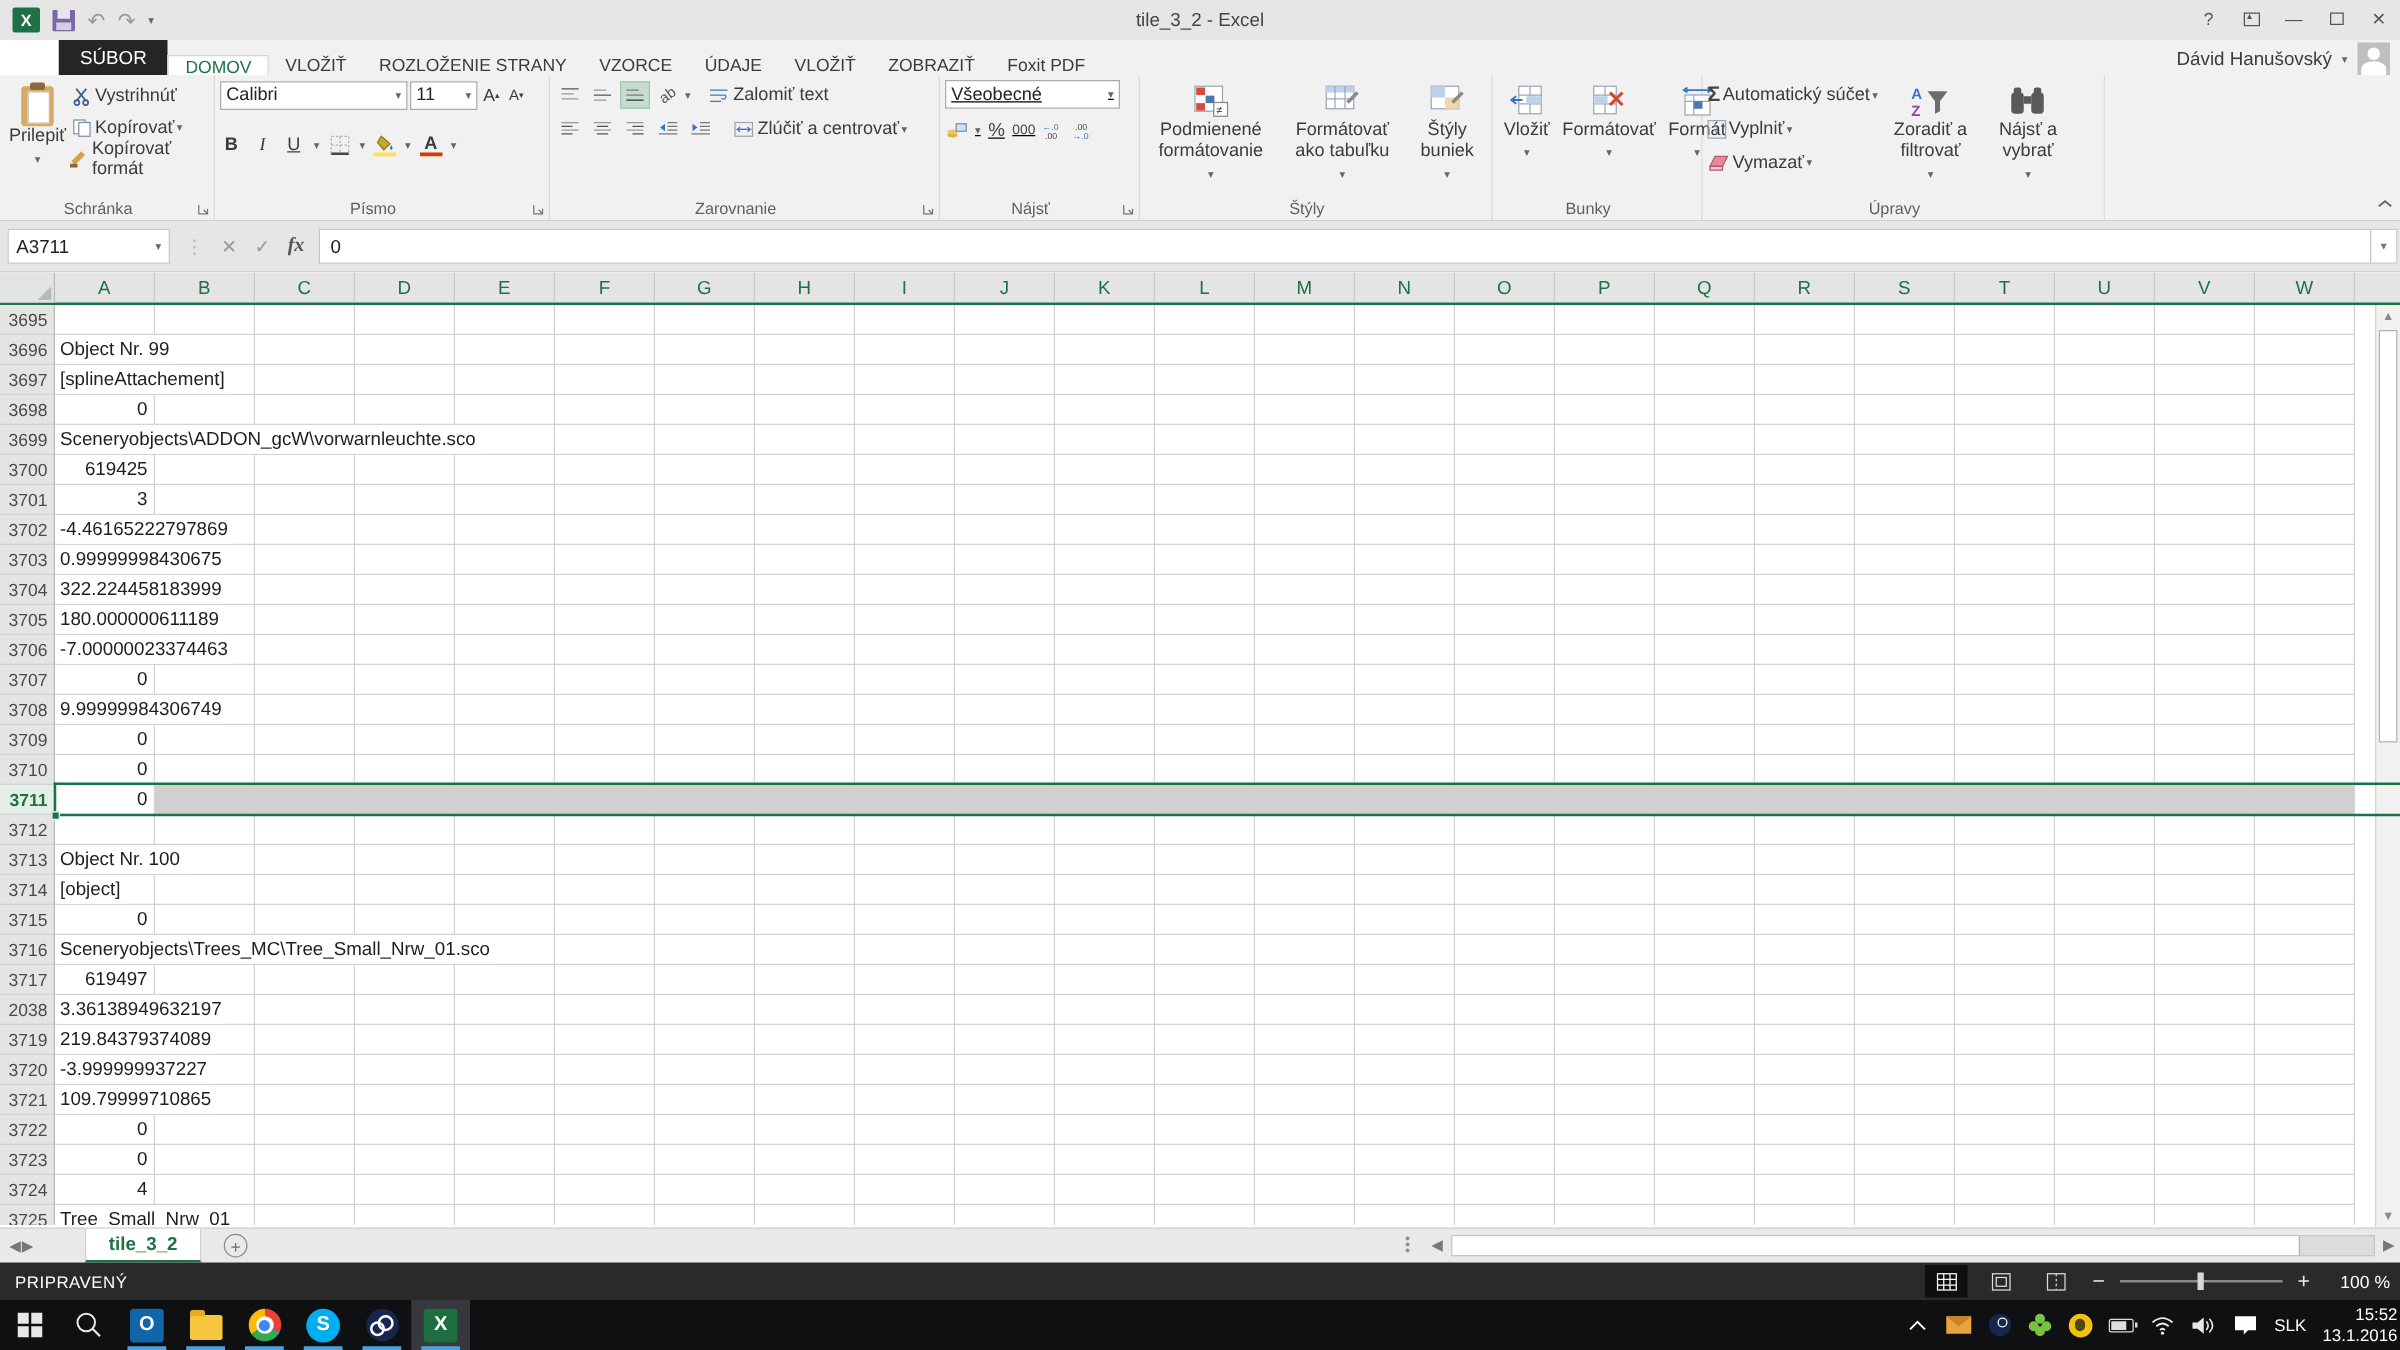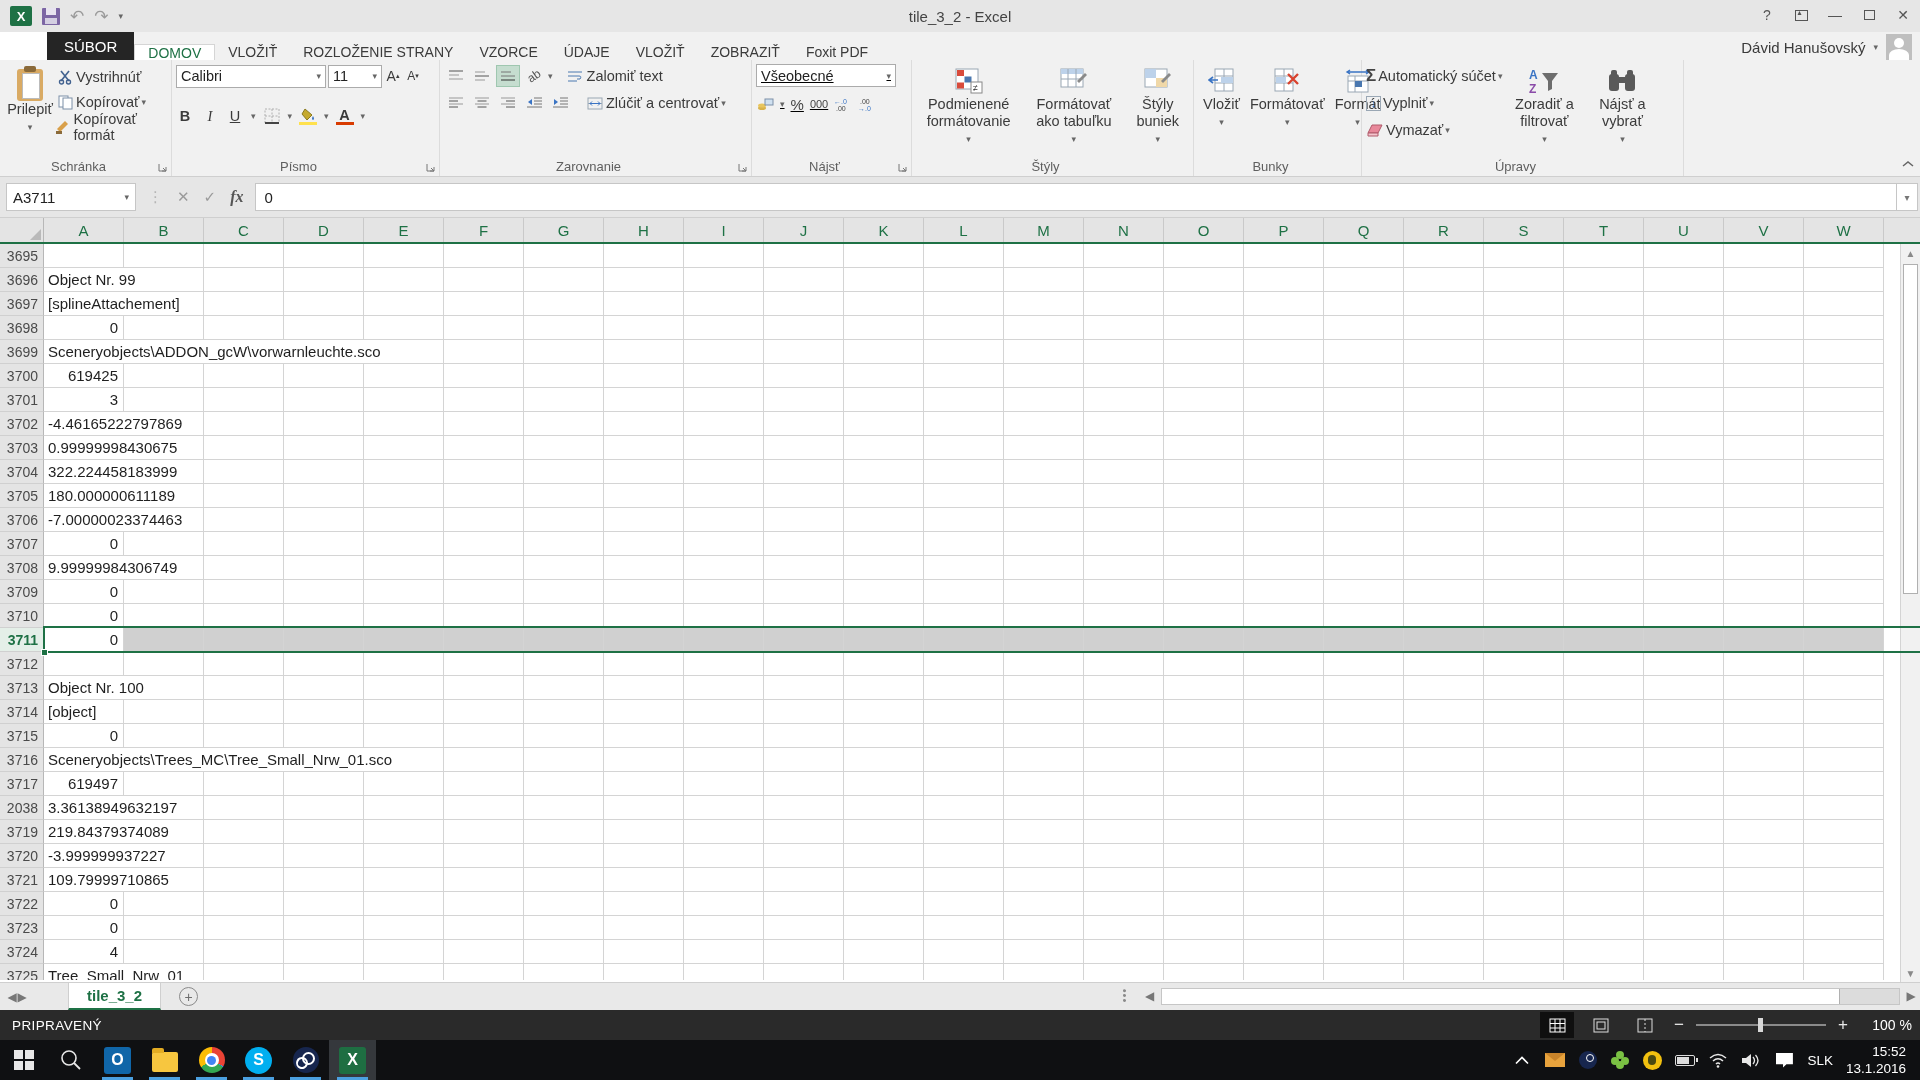--- a/index.html
+++ b/index.html
@@ -109,21 +109,21 @@
   .tbtn.activeapp{background:#35383c;}
   .tile{width:27px;height:27px;border-radius:3px;display:flex;align-items:center;justify-content:center;color:#fff;font-weight:bold;font-size:16px;}
   .chrome-ic{width:26px;height:26px;border-radius:50%;background:conic-gradient(#ea4335 0 33%,#4285f4 33% 34%,#34a853 34% 66%,#fbbc05 66% 100%);position:relative;}
   .chrome-ic:before{content:"";position:absolute;left:6px;top:6px;width:14px;height:14px;border-radius:50%;background:#fff;}
   .chrome-ic:after{content:"";position:absolute;left:8.5px;top:8.5px;width:9px;height:9px;border-radius:50%;background:#4285f4;}
   .folder{width:26px;height:20px;background:#f7c63f;border-radius:2px;position:relative;margin-top:4px;}
   .folder:before{content:"";position:absolute;left:0;top:-4px;width:12px;height:5px;background:#e3ac23;border-radius:2px 2px 0 0;}
   .steam-ic{width:26px;height:26px;border-radius:50%;background:#17264e;position:relative;}
   .steam-ic:before{content:"";position:absolute;right:4px;top:5px;width:9px;height:9px;border:2px solid #fff;border-radius:50%;}
   .steam-ic:after{content:"";position:absolute;left:3px;bottom:4px;width:8px;height:8px;border:2px solid #fff;border-radius:50%;transform:rotate(20deg);}
-  #tray{position:absolute;right:0;top:0;height:40px;display:flex;align-items:center;gap:13px;padding-right:14px;color:#fff;}
+  #tray{position:absolute;right:0;top:0;height:40px;display:flex;align-items:center;gap:13px;padding-right:2px;color:#fff;}
   .tray-ic{display:flex;align-items:center;justify-content:center;width:20px;height:20px;}
   .envlp{width:20px;height:14px;background:#e8a33d;position:relative;}
   .envlp:before{content:"";position:absolute;left:0;top:0;border-left:10px solid transparent;border-right:10px solid transparent;border-top:8px solid #c9842a;}
   .steam-sm{width:18px;height:18px;border-radius:50%;background:#17264e;position:relative;}
   .steam-sm:before{content:"";position:absolute;right:3px;top:3px;width:6px;height:6px;border:1.5px solid #fff;border-radius:50%;}
   .icq{width:18px;height:18px;position:relative;}
   .icq i{position:absolute;width:8px;height:8px;border-radius:50%;background:#7ac143;}
   .viber{width:19px;height:19px;border-radius:50%;background:#f2c10f;position:relative;}
   .viber:before{content:"";position:absolute;left:5px;top:4px;width:8px;height:10px;border-radius:4px;background:#4a4a10;}
   .battery{width:20px;height:11px;border:1.5px solid #ddd;border-radius:2px;position:relative;}

